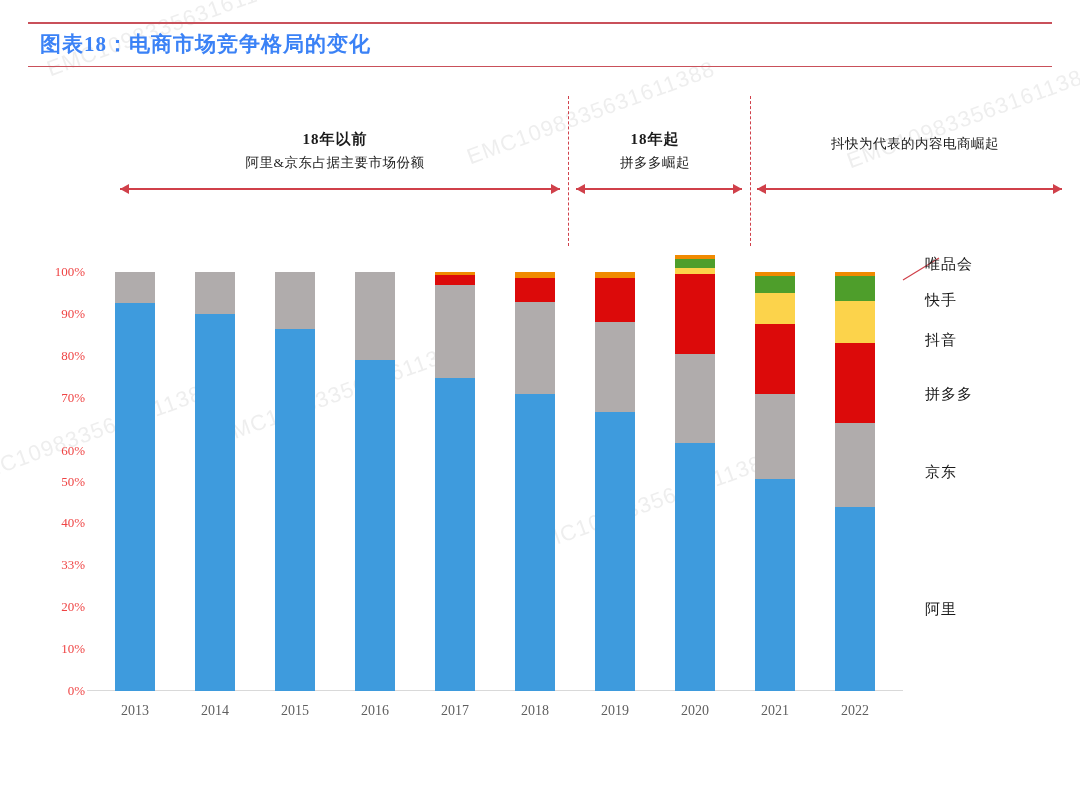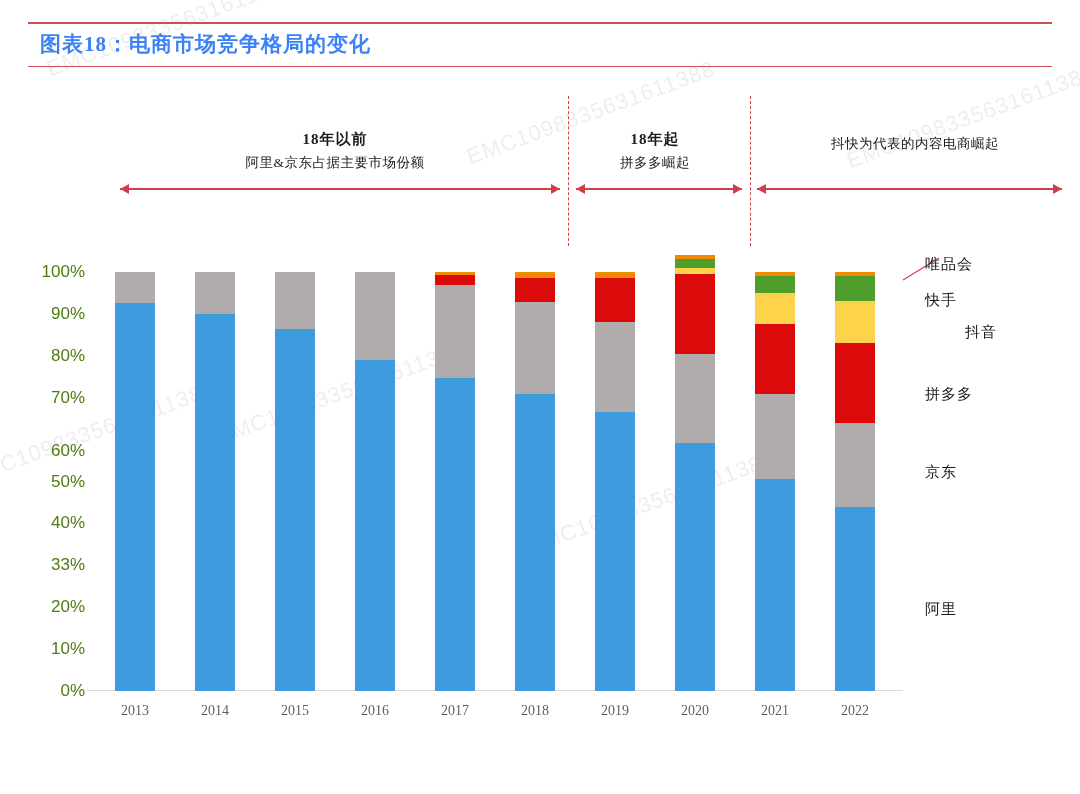--- a/index.html
+++ b/index.html
@@ -29,22 +29,22 @@
   .arrow-row{position:absolute;height:12px;}
   .arrow-line{position:absolute;left:0;right:0;top:5px;height:1.6px;background:#d0404a;}
   .arr{position:absolute;top:1px;width:0;height:0;border-top:5px solid transparent;border-bottom:5px solid transparent;}
   .arr.l{left:0;border-right:9px solid #d0404a;}
   .arr.r{right:0;border-left:9px solid #d0404a;}
 
   
   .plot{position:absolute;left:95px;top:272px;width:800px;height:419px;}
   .ytick{
     position:absolute;right:calc(100% + 10px);
-    font-size:17px;color:#4d7c0f;white-space:nowrap;
-    transform:translateY(-50%);font-family:Liberation Sans, sans-serif;
+    font-size:13px;color:#ef4444;white-space:nowrap;
+    transform:translateY(-50%);font-family:Liberation Serif, serif;
   }
   .axis-base{position:absolute;left:-8px;right:-8px;bottom:0;height:1px;background:#d9d9d9;}
 
   .bars{position:absolute;inset:0;display:flex;}
   .barcol{flex:1 1 0;position:relative;display:flex;justify-content:center;}
   .bar{position:absolute;bottom:0;width:40px;display:flex;flex-direction:column-reverse;}
   .seg{width:100%;}
   .xlab{
     position:absolute;top:100%;margin-top:12px;left:0;right:0;text-align:center;
     font-size:14px;color:#5f5f5f;font-family:"Liberation Serif",serif;
@@ -213,19 +213,19 @@
       </div>
   </div>
 
   <svg class="callout" viewBox="0 0 40 26">
     <line x1="2" y1="24" x2="38" y2="2" stroke="#d0404a" stroke-width="1.2"></line>
   </svg>
 
   <div class="legend" id="legend">
       <div class="lgd" style="top: 0px; left: 0px;">唯品会</div>
       <div class="lgd" style="top: 36px; left: 0px;">快手</div>
-      <div class="lgd" style="top: 68px; left: 0px; margin-left: 40px;">抖音</div>
+      <div class="lgd" style="top: 76px; left: 0px;">抖音</div>
       <div class="lgd" style="top: 130px; left: 0px;">拼多多</div>
       <div class="lgd" style="top: 208px; left: 0px;">京东</div>
       <div class="lgd" style="top: 345px; left: 0px;">阿里</div>
     </div>
 
 </div>
 
 </body></html>

